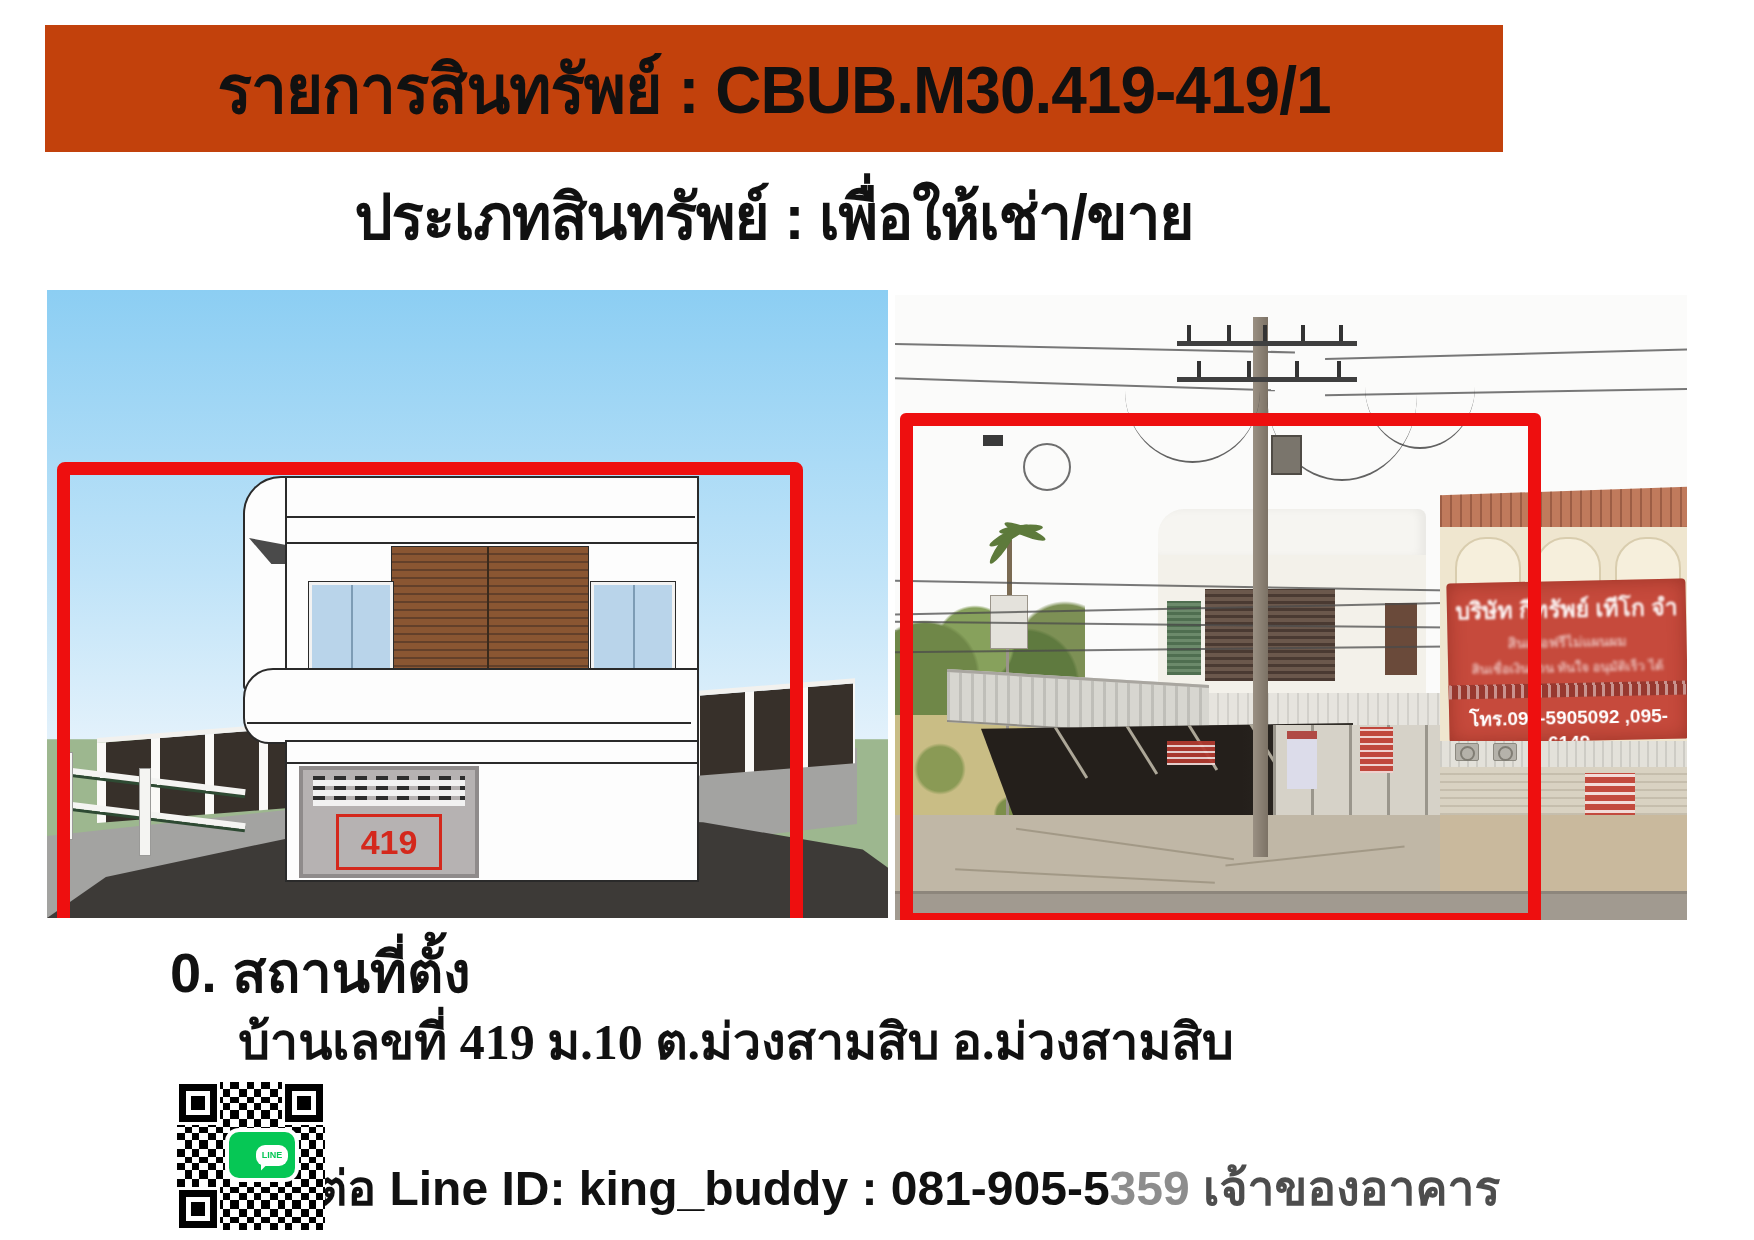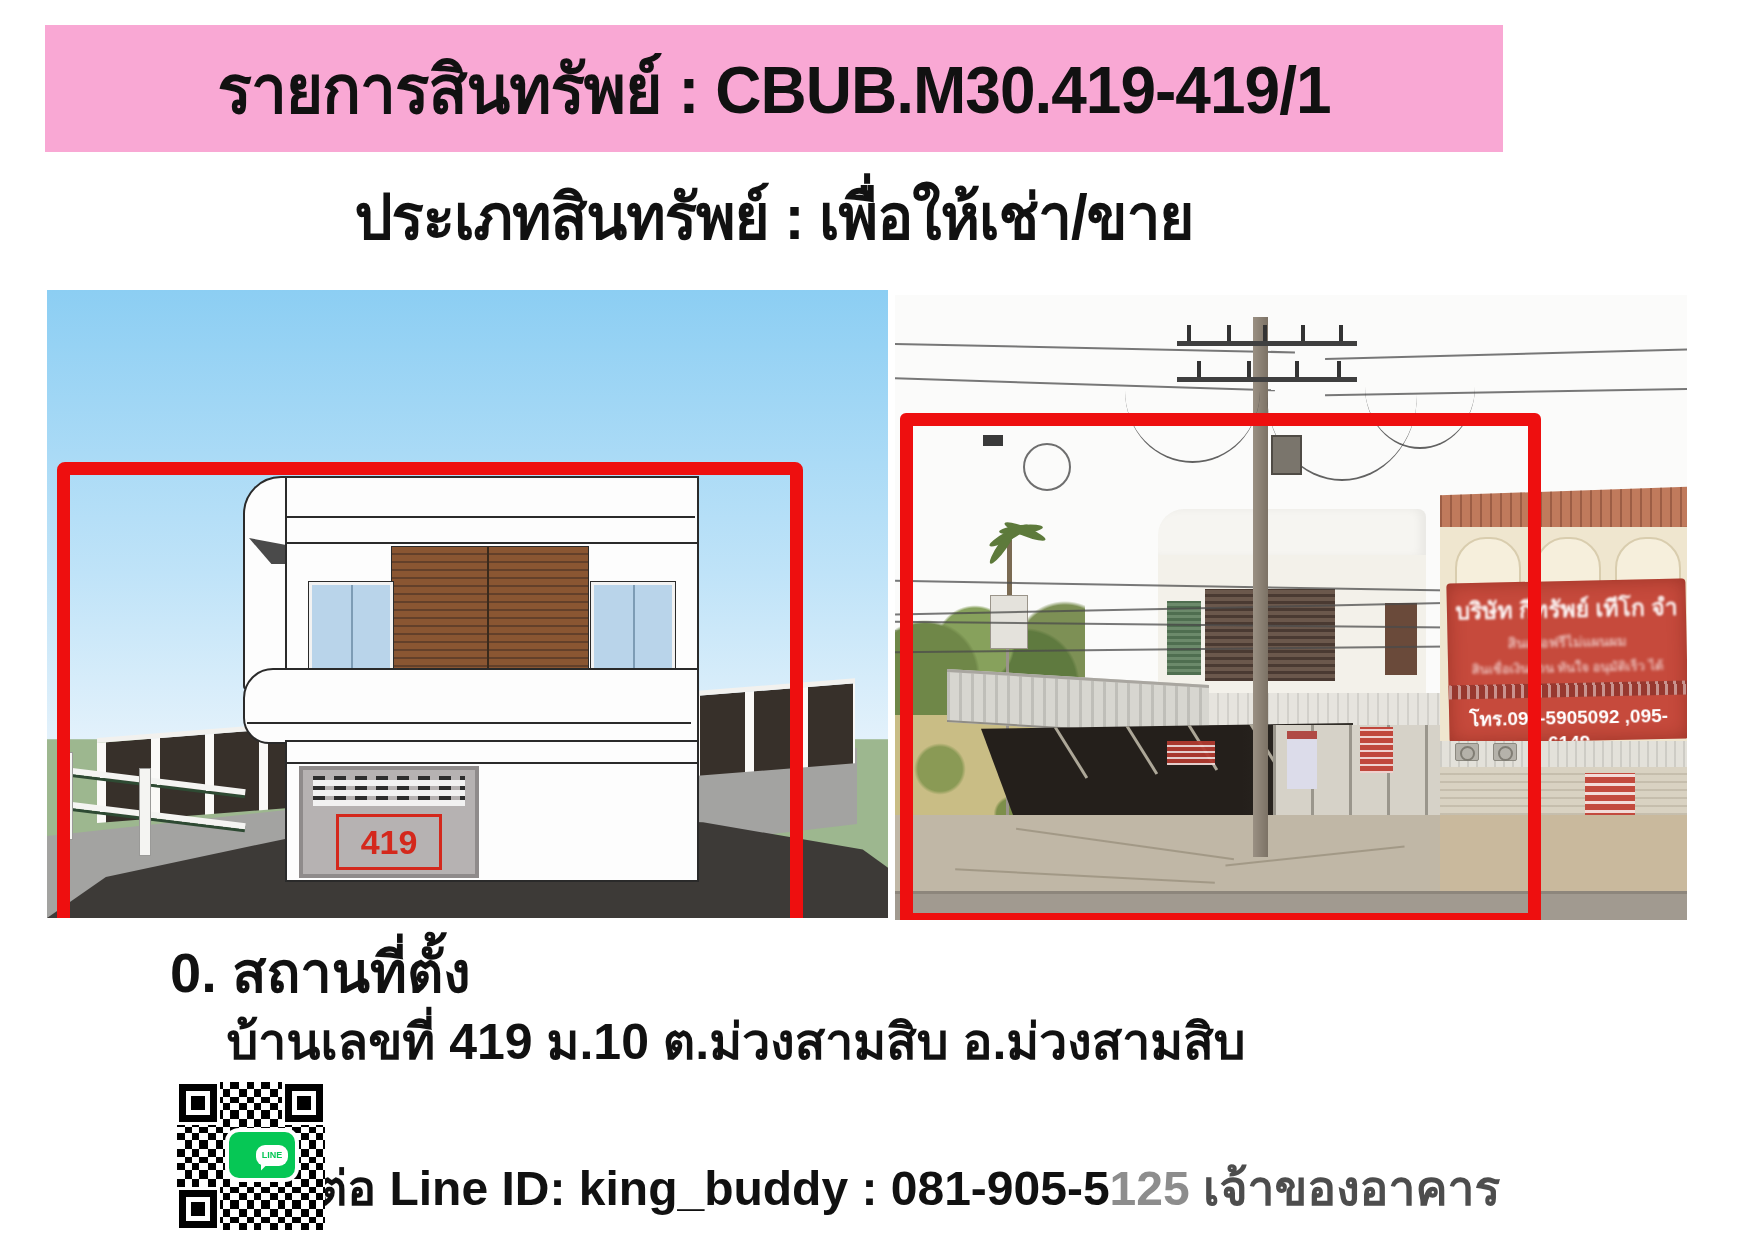--- a/index.html
+++ b/index.html
@@ -1,21 +1,21 @@
 <!DOCTYPE html>
 <html><head>
 <meta charset="utf-8">
 <style>
   html,body{margin:0;padding:0;background:#fff;}
   #canvas{position:relative;width:1754px;height:1240px;background:#fff;overflow:hidden;
     font-family:"Liberation Sans","DejaVu Sans",sans-serif;color:#111;}
   .abs{position:absolute;}
 
   
-  .banner{left:45px;top:25px;width:1458px;height:127px;background:#f9a8d4;
+  .banner{left:45px;top:25px;width:1458px;height:127px;background:#c2410c;
     display:flex;align-items:center;justify-content:center;}
   .banner-title{font-size:64px;font-weight:700;letter-spacing:-1px;transform:scaleY(1.05);}
   .subtitle-wrap{left:45px;top:168px;width:1458px;height:96px;display:flex;align-items:center;justify-content:center;}
   .subtitle{font-size:60px;font-weight:700;letter-spacing:-1px;transform:scaleY(1.05);}
 
   
   .render{left:47px;top:290px;width:841px;height:628px;overflow:hidden;
     background:linear-gradient(180deg,#8cceF3 0%,#bfe3f8 45%,#e2f1fb 71%,#e2f1fb 71.5%,#9db78f 71.6%,#9db78f 100%);}
   .sidewalk{left:0;top:430px;width:810px;height:200px;background:#a3a3a1;
     clip-path:polygon(0 58%,100% 14%,100% 52%,0 100%);}
@@ -125,21 +125,21 @@
   .poster-red2{left:690px;top:478px;width:50px;height:58px;background:#c34a3e;
     background-image:repeating-linear-gradient(0deg,rgba(255,255,255,.8) 0 3px,transparent 3px 9px);}
   .concrete{left:0;top:520px;width:792px;height:105px;background:#c0b7a6;}
   .dirt{left:545px;top:520px;width:247px;height:105px;background:#c9b99d;}
   .crack{height:0;border-top:2px solid #958b79;opacity:.7;}
   .road-strip{left:0;top:596px;width:792px;height:29px;background:#a19a90;border-top:3px solid #8d867c;}
   .red-frame-r{left:5px;top:118px;width:615px;height:487px;border:13px solid #ee0f0f;border-radius:6px;}
 
   
   .loc-heading{left:170px;top:928px;font-size:56px;font-weight:700;}
-  .addr{left:0;top:1002px;width:1472px;text-align:center;font-size:50px;font-weight:700;}
+  .addr{left:0;top:1002px;width:1472px;text-align:center;font-size:50px;font-weight:700;font-family:Liberation Serif, serif;}
   .addr2{top:1066px;}
   .contact{left:0;top:1150px;width:1754px;text-align:center;font-size:48px;font-weight:700;}
   .contact .gray{color:#8d8d8d;}
   .contact .suffix{color:#4d4d4d;}
 
   
   .qr{left:177px;top:1082px;width:148px;height:148px;
     background:repeating-linear-gradient(0deg,#000 0 7px,#fff 7px 13px,#000 13px 21px,#fff 21px 30px),
                repeating-linear-gradient(90deg,#000 0 8px,#fff 8px 15px,#000 15px 22px,#fff 22px 31px);
     background-blend-mode:difference;}
@@ -290,21 +290,21 @@
     <div class="abs droop" style="left:470px;top:92px;width:110px;height:60px;"></div>
     <div class="abs transformer"></div>
 
     <div class="abs red-frame-r"></div>
   </div>
 
   <div class="abs loc-heading">0. สถานที่ตั้ง</div>
   <div class="abs addr">บ้านเลขที่ 419 ม.10 ต.ม่วงสามสิบ อ.ม่วงสามสิบ</div>
 
   <div class="abs contact">
-    <span>ติดต่อ Line ID: king_buddy : 081-905-5</span><span class="gray">125</span><span class="suffix"> เจ้าของอาคาร</span>
+    <span>ติดต่อ Line ID: king_buddy : 081-905-5</span><span class="gray">359</span><span class="suffix"> เจ้าของอาคาร</span>
   </div>
 
   <div class="abs qr">
     <div class="finder" style="left:2px;top:2px;"></div>
     <div class="finder" style="right:2px;top:2px;"></div>
     <div class="finder" style="left:2px;bottom:2px;"></div>
     <div class="line-badge">
       <div class="line-bubble">LINE</div>
     </div>
   </div>

